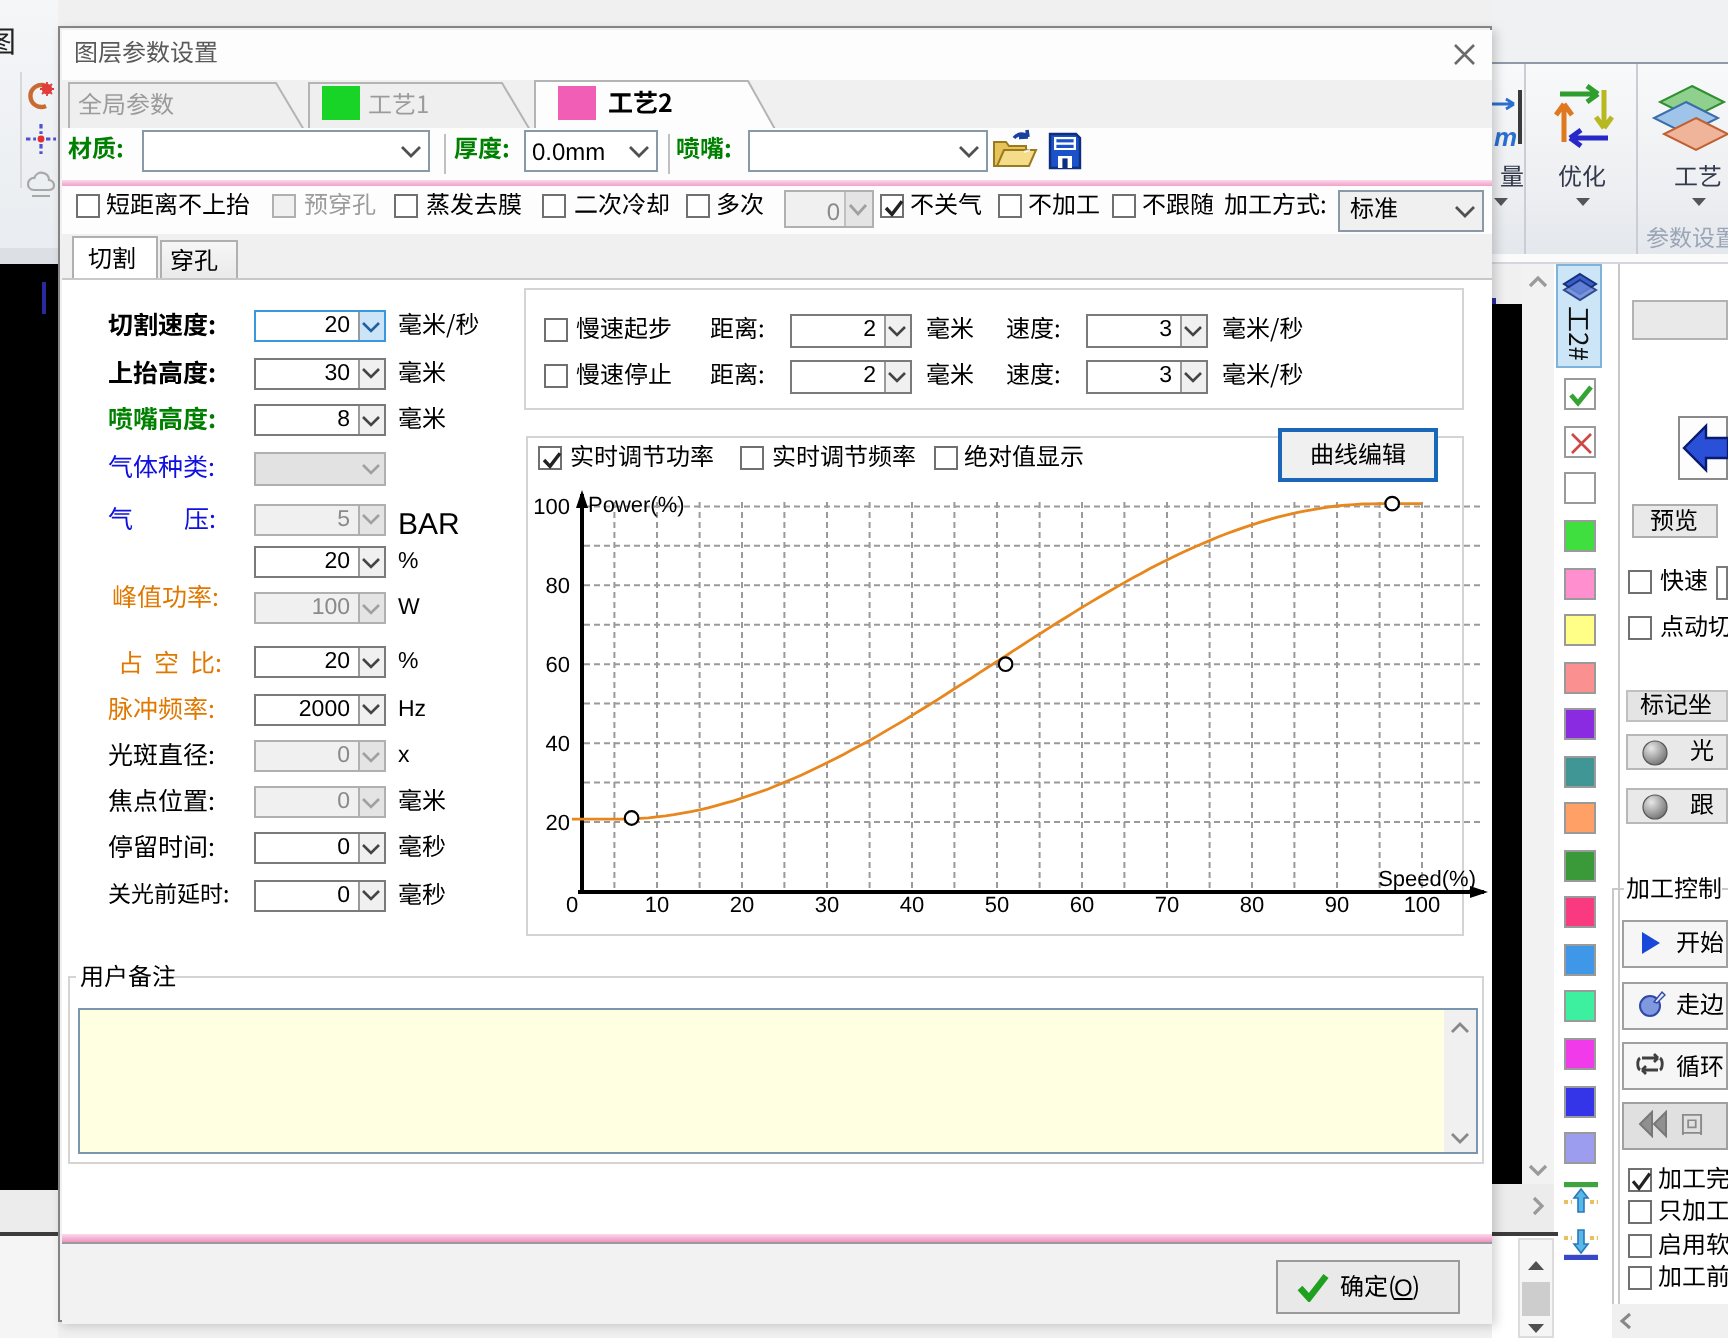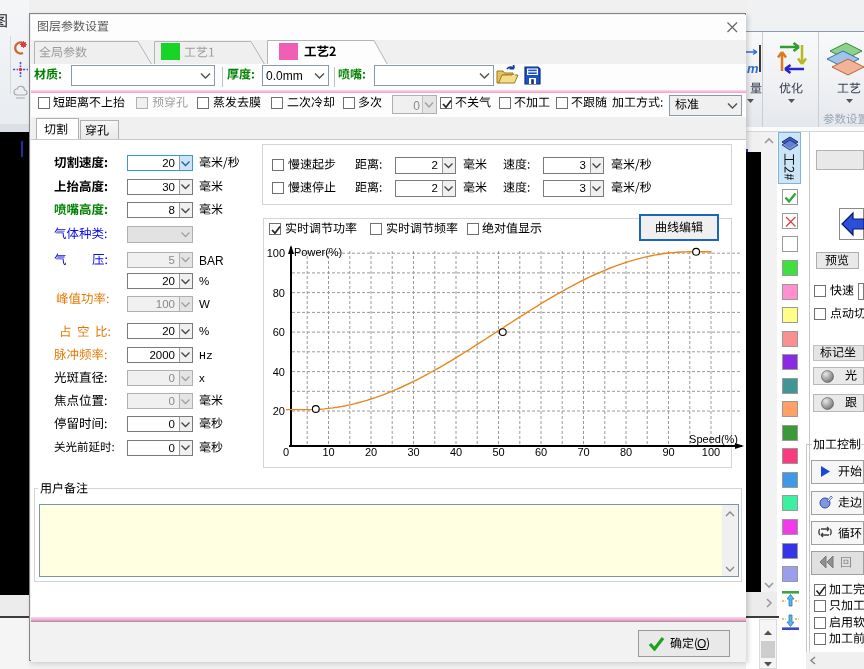--- a/index.html
+++ b/index.html
@@ -414,21 +414,21 @@
     <div style="position:absolute;left:98px;top:212.5px;width:64px;height:15px;background:#e2e2e2"></div>
     <svg style="position:absolute;left:150px;top:216.5px" width="11" height="8">
       <path d="M1.5 1.5l4 4L9.5 1.5" stroke="#a0a0a0" stroke-width="1.3" fill="none"></path>
     </svg>
     <div style="position:absolute;left:97px;top:237.5px;width:66px;height:16px;background:#f0f0f0;border:1px solid #b0b0b0"></div>
     <div style="position:absolute;left:149px;top:238.5px;width:13px;height:14px;background:#e4e4e4;border-left:1px solid #b0b0b0"></div>
     <svg style="position:absolute;left:149px;top:242.0px" width="13" height="8">
       <path d="M2.5 1.5l4 4L10.5 1.5" stroke="#a0a0a0" stroke-width="1.3" fill="none"></path>
     </svg>
     <div style="position:absolute;left:97px;top:239.5px;font-family:'Liberation Sans',sans-serif;font-size:11.5px;color:#8a8a8a;width:48px;text-align:right">5</div>
-    <div style="position:absolute;left:169px;top:239.5px;font-family:'Liberation Sans',sans-serif;font-size:12px;color:#000">BAR</div>
+    <div style="position:absolute;left:169px;top:239.5px;font-family:'Liberation Sans',sans-serif;font-size:15px;color:#000">BAR</div>
     <div style="position:absolute;left:97px;top:259.0px;width:66px;height:16px;background:#fff;border:1px solid #7a7a7a"></div>
     <div style="position:absolute;left:149px;top:260.0px;width:13px;height:14px;background:#f0f0f0;border-left:1px solid #9a9a9a"></div>
     <svg style="position:absolute;left:149px;top:263.5px" width="13" height="8">
       <path d="M2.5 1.5l4 4L10.5 1.5" stroke="#444" stroke-width="1.3" fill="none"></path>
     </svg>
     <div style="position:absolute;left:97px;top:261.0px;font-family:'Liberation Sans',sans-serif;font-size:11.5px;color:#000;width:48px;text-align:right">20</div>
     <div style="position:absolute;left:169px;top:261.0px;font-family:'Liberation Sans',sans-serif;font-size:11.5px;color:#000">%</div>
     <div style="position:absolute;left:97px;top:282.0px;width:66px;height:16px;background:#f0f0f0;border:1px solid #b0b0b0"></div>
     <div style="position:absolute;left:149px;top:283.0px;width:13px;height:14px;background:#e4e4e4;border-left:1px solid #b0b0b0"></div>
     <svg style="position:absolute;left:149px;top:286.5px" width="13" height="8">
@@ -445,21 +445,21 @@
     <div style="position:absolute;left:169px;top:311.0px;font-family:'Liberation Sans',sans-serif;font-size:11.5px;color:#000">%</div>
     <svg style="position:absolute;left:24px;top:333.5px;overflow:visible;" width="54" height="16">
       <path fill="#e07800" transform="translate(0 11.0) scale(0.012500 -0.012500)" d="M513 780C605 751 727 704 788 668L819 734C757 769 634 813 543 838ZM395 464V394H529C500 258 439 144 364 85V803H91V443C91 296 86 94 23 -47C40 -54 70 -70 83 -82C126 14 144 140 152 259H295V10C295 -4 290 -8 277 -8C265 -9 225 -9 181 -8C190 -28 200 -60 202 -79C267 -79 305 -77 330 -65C355 -53 364 -30 364 9V73C379 59 396 37 404 21C506 101 580 252 608 454L564 466L552 464ZM158 735H295V569H158ZM158 500H295V329H156L158 443ZM453 645V573H649V9C649 -5 644 -10 629 -10C615 -11 566 -12 514 -10C524 -29 534 -62 537 -82C611 -82 655 -81 684 -68C711 -56 720 -33 720 8V347C768 207 836 87 923 19C935 38 960 65 976 79C897 132 833 229 785 343C836 389 899 460 954 518L888 568C857 519 806 455 760 406C744 451 731 498 720 544V645Z M1053 730C1115 683 1188 613 1222 567L1279 624C1244 670 1167 735 1106 780ZM1037 64 1106 17C1163 110 1230 235 1282 343L1222 388C1166 274 1090 141 1037 64ZM1590 578V337H1411V578ZM1665 578H1855V337H1665ZM1590 839V653H1337V199H1411V262H1590V-80H1665V262H1855V203H1931V653H1665V839Z M2701 501C2699 151 2688 35 2446 -30C2459 -43 2477 -67 2483 -83C2743 -9 2762 129 2764 501ZM2728 84C2795 34 2881 -38 2923 -82L2968 -34C2925 9 2837 78 2770 126ZM2428 386C2376 178 2261 42 2049 -25C2064 -40 2081 -65 2088 -83C2315 -3 2438 144 2493 371ZM2133 397C2113 323 2080 248 2037 197C2054 189 2081 172 2093 162C2135 217 2174 301 2196 383ZM2544 609V137H2608V550H2854V139H2922V609H2742L2782 714H2950V781H2518V714H2709C2699 680 2686 640 2672 609ZM2114 753V529H2039V461H2248V158H2316V461H2502V529H2334V652H2479V716H2334V841H2266V529H2176V753Z M3829 643C3794 603 3732 548 3687 515L3742 478C3788 510 3846 558 3892 605ZM3056 337 3094 277C3160 309 3242 353 3319 394L3304 451C3213 407 3118 363 3056 337ZM3085 599C3139 565 3205 515 3236 481L3290 527C3256 561 3190 609 3136 640ZM3677 408C3746 366 3832 306 3874 266L3930 311C3886 351 3797 410 3730 448ZM3051 202V132H3460V-80H3540V132H3950V202H3540V284H3460V202ZM3435 828C3450 805 3468 776 3481 750H3071V681H3438C3408 633 3374 592 3361 579C3346 561 3331 550 3317 547C3324 530 3334 498 3338 483C3353 489 3375 494 3490 503C3442 454 3399 415 3379 399C3345 371 3319 352 3297 349C3305 330 3315 297 3318 284C3339 293 3374 298 3636 324C3648 304 3658 286 3664 270L3724 297C3703 343 3652 415 3607 466L3551 443C3568 424 3585 401 3600 379L3423 364C3511 434 3599 522 3679 615L3618 650C3597 622 3573 594 3550 567L3421 560C3454 595 3487 637 3516 681H3941V750H3569C3555 779 3531 818 3508 847Z M4139 390C4175 390 4205 418 4205 460C4205 501 4175 530 4139 530C4102 530 4073 501 4073 460C4073 418 4102 390 4139 390ZM4139 -13C4175 -13 4205 15 4205 56C4205 98 4175 126 4139 126C4102 126 4073 98 4073 56C4073 15 4102 -13 4139 -13Z"></path>
     </svg>
     <div style="position:absolute;left:97px;top:332.5px;width:66px;height:16px;background:#fff;border:1px solid #7a7a7a"></div>
     <div style="position:absolute;left:149px;top:333.5px;width:13px;height:14px;background:#f0f0f0;border-left:1px solid #9a9a9a"></div>
     <svg style="position:absolute;left:149px;top:337.0px" width="13" height="8">
       <path d="M2.5 1.5l4 4L10.5 1.5" stroke="#444" stroke-width="1.3" fill="none"></path>
     </svg>
     <div style="position:absolute;left:97px;top:334.5px;font-family:'Liberation Sans',sans-serif;font-size:11.5px;color:#000;width:48px;text-align:right">2000</div>
-    <div style="position:absolute;left:169px;top:334.5px;font-family:Liberation Mono, monospace;font-size:11.5px;color:#000">Hz</div>
+    <div style="position:absolute;left:169px;top:334.5px;font-family:Liberation Sans, sans-serif;font-size:11.5px;color:#000">Hz</div>
     <svg style="position:absolute;left:24px;top:357.0px;overflow:visible;" width="54" height="16">
       <path fill="#000" transform="translate(0 11.0) scale(0.012500 -0.012500)" d="M138 766C189 687 239 582 256 516L329 544C310 612 257 714 206 791ZM795 802C767 723 712 612 669 544L733 519C777 584 831 687 873 774ZM459 840V458H55V387H322C306 197 268 55 34 -16C51 -31 73 -61 81 -80C333 3 383 167 401 387H587V32C587 -54 611 -78 701 -78C719 -78 826 -78 846 -78C931 -78 951 -35 960 129C939 135 907 148 890 161C886 17 880 -7 840 -7C816 -7 728 -7 709 -7C670 -7 662 -1 662 32V387H948V458H535V840Z M1408 809C1429 762 1455 698 1466 660L1536 685C1525 723 1498 784 1475 830ZM1029 93 1045 21C1129 45 1237 75 1341 105L1331 173L1221 143V389H1311V457H1221V695H1329V764H1042V695H1154V457H1053V389H1154V125ZM1633 419V351H1748V26H1583V-44H1960V26H1818V351H1926V419H1818V702H1950V771H1620V702H1748V419ZM1329 507C1370 432 1414 344 1453 261C1411 145 1352 48 1271 -24C1285 -36 1311 -62 1320 -76C1392 -7 1448 78 1491 178C1512 130 1530 85 1543 49L1606 87C1588 136 1559 200 1525 269C1557 362 1580 467 1598 581H1646V648H1310V581H1530C1518 500 1503 424 1483 354C1451 417 1418 481 1387 537Z M2189 606V26H2046V-43H2956V26H2818V606H2497L2514 686H2925V753H2526L2540 833L2457 841L2448 753H2075V686H2439L2425 606ZM2262 399H2742V319H2262ZM2262 457V542H2742V457ZM2262 261H2742V174H2262ZM2262 26V116H2742V26Z M3257 838C3214 767 3127 684 3049 632C3062 617 3081 588 3089 570C3177 630 3270 723 3328 810ZM3384 787V718H3768C3666 586 3479 476 3312 421C3328 406 3347 378 3357 360C3454 395 3555 445 3646 508C3742 466 3856 406 3915 366L3957 428C3900 464 3797 514 3707 553C3781 612 3844 681 3887 759L3833 790L3819 787ZM3384 332V262H3604V18H3322V-52H3956V18H3680V262H3897V332ZM3274 617C3218 514 3124 411 3036 345C3048 327 3069 289 3076 273C3111 301 3146 335 3181 373V-80H3257V464C3288 505 3317 548 3341 591Z M4139 390C4175 390 4205 418 4205 460C4205 501 4175 530 4139 530C4102 530 4073 501 4073 460C4073 418 4102 390 4139 390ZM4139 -13C4175 -13 4205 15 4205 56C4205 98 4175 126 4139 126C4102 126 4073 98 4073 56C4073 15 4102 -13 4139 -13Z"></path>
     </svg>
     <div style="position:absolute;left:97px;top:356.0px;width:66px;height:16px;background:#f0f0f0;border:1px solid #b0b0b0"></div>
     <div style="position:absolute;left:149px;top:357.0px;width:13px;height:14px;background:#e4e4e4;border-left:1px solid #b0b0b0"></div>
     <svg style="position:absolute;left:149px;top:360.5px" width="13" height="8">
       <path d="M2.5 1.5l4 4L10.5 1.5" stroke="#a0a0a0" stroke-width="1.3" fill="none"></path>
     </svg>
     <div style="position:absolute;left:97px;top:358.0px;font-family:'Liberation Sans',sans-serif;font-size:11.5px;color:#8a8a8a;width:48px;text-align:right">0</div>
     <div style="position:absolute;left:169px;top:358.0px;font-family:'Liberation Sans',sans-serif;font-size:11.5px;color:#000">x</div>

